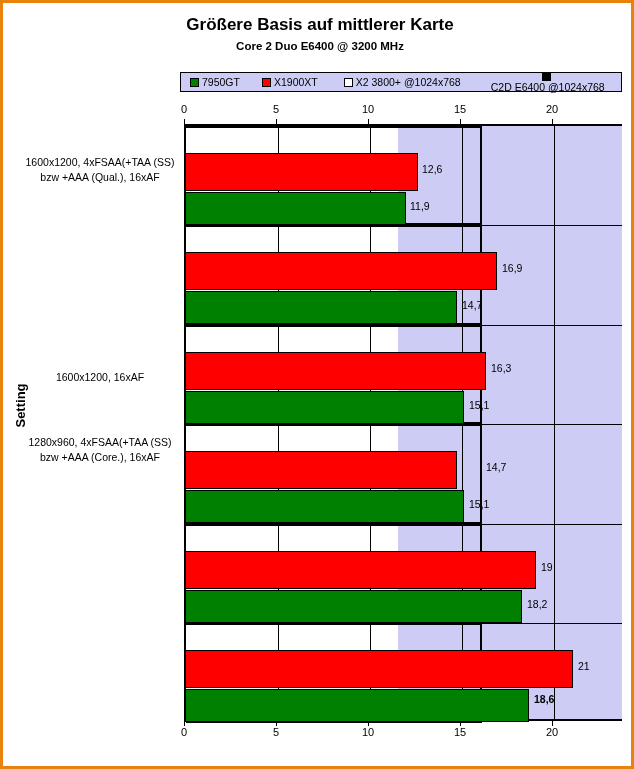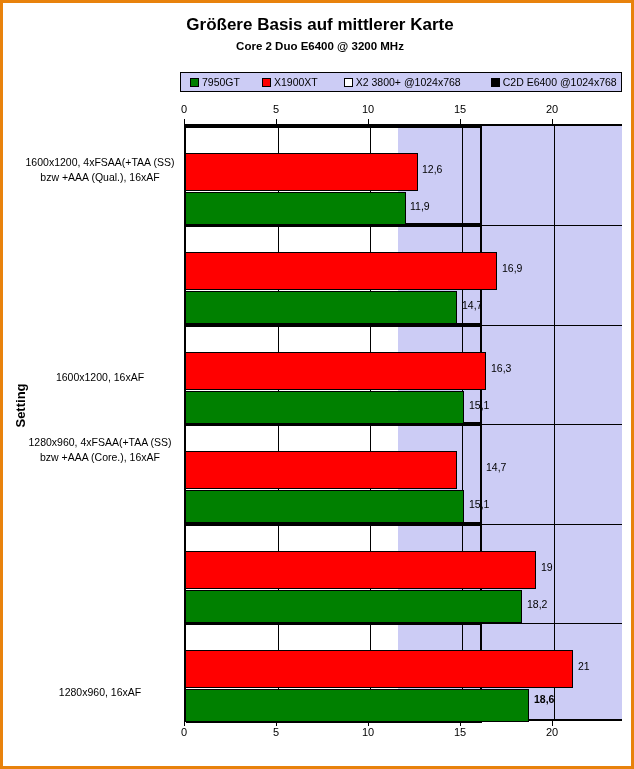--- a/index.html
+++ b/index.html
@@ -28,21 +28,21 @@
     position:absolute;left:177px;top:69px;width:442px;height:20px;
     background:#CCCCF5;border:1px solid #000;
     box-sizing:border-box;
     display:flex;align-items:center;
   }
   .lg{display:flex;align-items:center;font-size:10.5px;color:#000;}
   .lg .sw{width:9px;height:9px;border:1px solid #000;margin-right:3px;box-sizing:border-box;}
   #lg0{margin-left:9px;}
   #lg1{margin-left:22px;}
   #lg2{margin-left:26px;}
-  #lg3{margin-left:30px;}
+  #lg3{margin-left:30px;flex-direction:column;}
   
   #plot{
     position:absolute;left:181px;top:121px;width:438px;height:597px;
     background:#CCCCF5;
     border-top:2px solid #000;
     border-left:2px solid #000;
     border-bottom:2px solid #000;
     box-sizing:border-box;
   }
   .vgrid{position:absolute;top:0;bottom:0;width:1px;background:#000;}
@@ -123,21 +123,20 @@
     <div class="tick-bot" style="left:457px;top:723px">15</div>
     <div class="tick-bot" style="left:549px;top:723px">20</div>
   </div>
 
   <div id="ylabel">Setting</div>
 
   <div id="catwrap">
     <div class="catbox" style="top:152px">1600x1200, 4xFSAA(+TAA (SS) bzw +AAA (Qual.), 16xAF</div>
     <div class="catbox" style="top:367px">1600x1200, 16xAF</div>
     <div class="catbox" style="top:432px">1280x960, 4xFSAA(+TAA (SS) bzw +AAA (Core.), 16xAF</div>
-    <div class="catbox" style="top:682px">1280x960, 16xAF</div>
   </div>
 
   <div id="plot">
 
     <div class="bar ref-white" style="left:0;top:0px;width:212px;height:99px;"></div>
     <div class="bar ref-black" style="left:0;top:0px;width:296px;height:99px;"></div>
     <div class="bar ref-white" style="left:0;top:99px;width:212px;height:100px;"></div>
     <div class="bar ref-black" style="left:0;top:99px;width:296px;height:100px;"></div>
     <div class="bar ref-white" style="left:0;top:199px;width:212px;height:99px;"></div>
     <div class="bar ref-black" style="left:0;top:199px;width:296px;height:99px;"></div>

